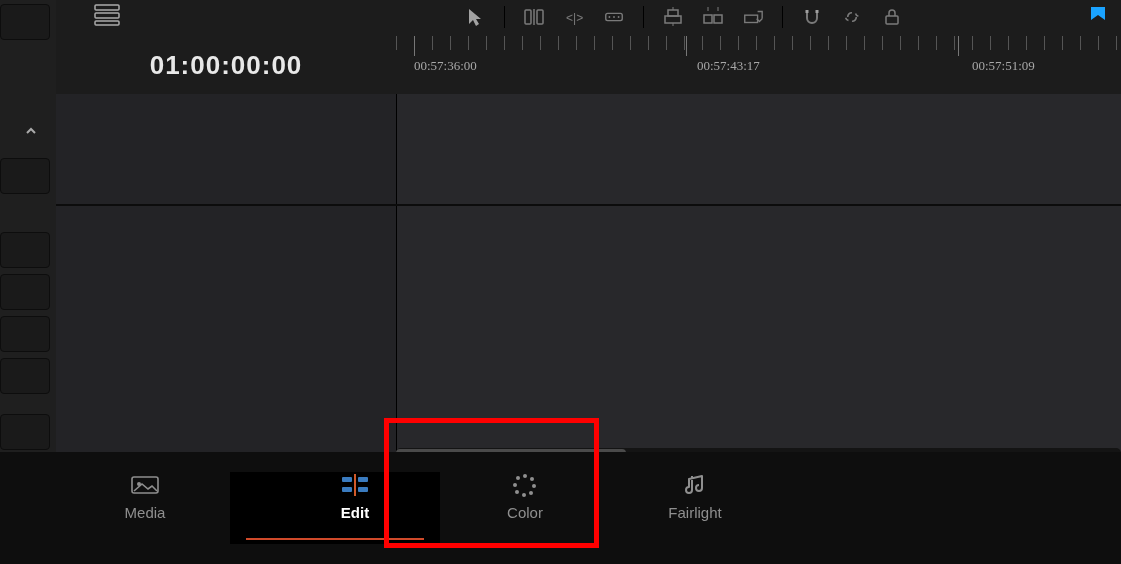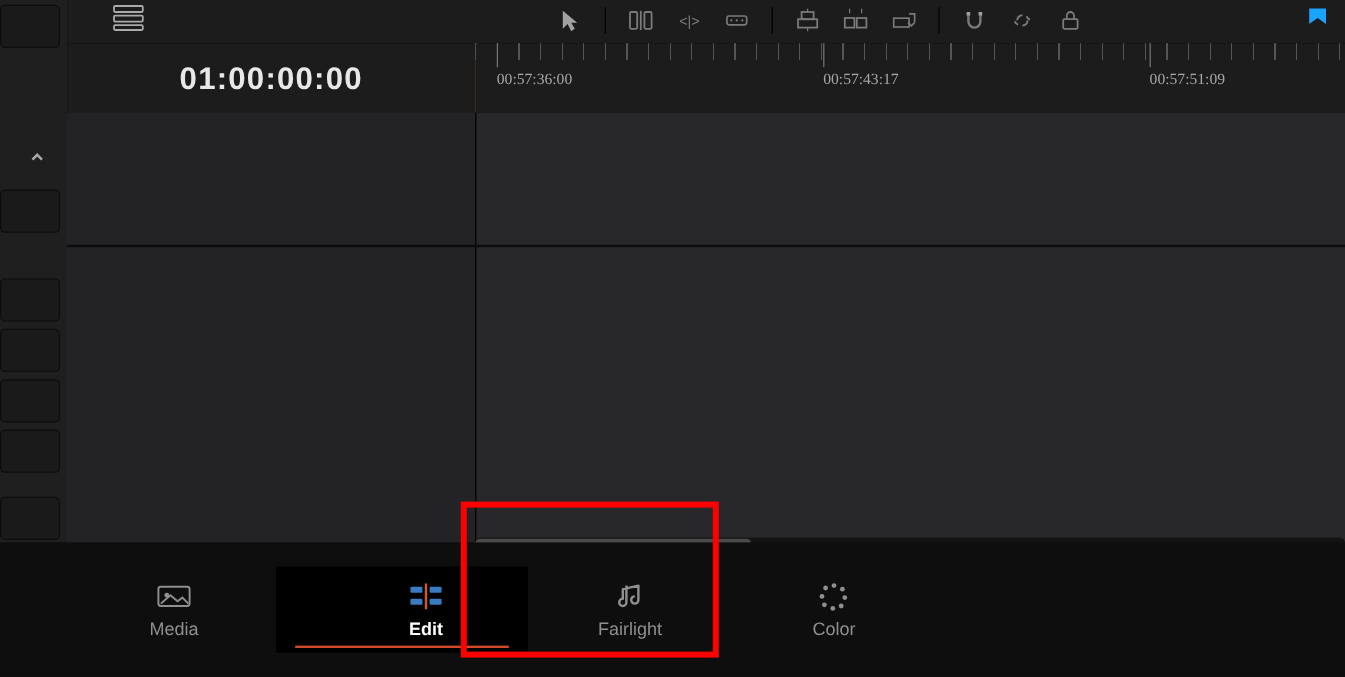--- a/index.html
+++ b/index.html
@@ -28,21 +28,21 @@
   
   .tracks{position:absolute;left:56px;top:94px;right:0;bottom:112px;background:#28282b;}
   .trackhead{position:absolute;left:0;width:340px;top:0;bottom:0;background:#232326;border-right:1px solid #000;}
   .trackrow{position:absolute;left:0;right:0;border-bottom:2px solid #0c0c0c;}
   .tracklane{position:absolute;left:340px;right:0;top:0;bottom:0;}
   .hscroll{position:absolute;left:340px;right:0;bottom:-6px;height:10px;background:#141414;border-radius:5px;}
   .hscroll .thumb{position:absolute;left:0;top:1px;height:8px;width:230px;background:#4a4a4a;border-radius:4px;}
   
   .pagebar{position:absolute;left:0;right:0;bottom:0;height:112px;background:#0e0e0e;display:flex;align-items:center;}
   .pagebar .pad{width:60px;}
-  .pagetab{flex:0 0 auto;width:170px;height:72px;display:flex;flex-direction:column;align-items:center;justify-content:center;gap:6px;cursor:pointer;color:#8f8f8f;position:relative;}
+  .pagetab{flex:0 0 auto;width:170px;height:72px;display:flex;flex-direction:column;align-items:center;gap:6px;cursor:pointer;color:#8f8f8f;position:relative;}
   .pagetab .lbl{font-size:15px;}
   .pagetab .ic{height:26px;display:flex;align-items:center;justify-content:center;}
   .pagetab.active{background:#000;color:#fff;padding-left:40px;}
   .pagetab.active::after{content:"";position:absolute;left:16px;right:16px;bottom:4px;height:2px;background:#d04a2a;}
   .highlight-box{position:absolute;border:5px solid #ff0000;pointer-events:none;}
 </style>
 </head>
 <body>
 
 <div class="app">
@@ -151,22 +151,22 @@
   <div class="tlheader">
     <div class="tcbox">
       <span class="tc">01:00:00:00</span>
     </div>
     <div class="ruler">
       <div class="ticks"></div>
       <div class="major" style="left:18px"></div>
       <div class="major" style="left:290px"></div>
       <div class="major" style="left:562px"></div>
       <span class="lbl" style="left:18px">00:57:36:00</span>
-      <span class="lbl" style="left:290px">00:57:43:17</span>
-      <span class="lbl" style="left:562px">00:57:51:09</span>
+      <span class="lbl" style="left:301px">00:57:43:17</span>
+      <span class="lbl" style="left:576px">00:57:51:09</span>
     </div>
   </div>
 
   <div class="tracks">
     <div class="trackhead"></div>
     <div class="tracklane"></div>
     <div class="trackrow" style="top:0;height:110px"></div>
     <div class="trackrow" style="top:110px;bottom:0;border-bottom:none"></div>
     <div class="hscroll">
       <div class="thumb"></div>
@@ -194,42 +194,42 @@
           <rect x="2" y="3" width="10" height="5" rx="1" fill="#3a7bbf"></rect>
           <rect x="2" y="13" width="10" height="5" rx="1" fill="#3a7bbf"></rect>
           <rect x="18" y="3" width="10" height="5" rx="1" fill="#3a7bbf"></rect>
           <rect x="18" y="13" width="10" height="5" rx="1" fill="#3a7bbf"></rect>
           <line x1="15" y1="0" x2="15" y2="22" stroke="#d05a2a" stroke-width="2"></line>
         </svg>
       </div>
       <span class="lbl" style="font-weight:600">Edit</span>
     </div>
 
-
-    <div class="pagetab">
-      <div class="ic">
-        <svg width="22" height="26" viewBox="0 0 22 26">
-            <path d="M8 4 L8 18 A3 3 0 1 1 5 15 L5 7 L18 4 L18 16 A3 3 0 1 1 15 13" fill="none" stroke="#8f8f8f" stroke-width="2" stroke-linejoin="round"></path>
-          </svg>
-      </div>
-      <span class="lbl">Fairlight</span>
-    </div>
 
     <div class="pagetab">
       <div class="ic">
         <svg width="26" height="26" viewBox="0 0 26 26">
           <circle cx="13" cy="4" r="2" fill="#8f8f8f"></circle>
           <circle cx="20" cy="7" r="2" fill="#8f8f8f"></circle>
           <circle cx="22" cy="14" r="2" fill="#8f8f8f"></circle>
           <circle cx="19" cy="21" r="2" fill="#8f8f8f"></circle>
           <circle cx="12" cy="23" r="2" fill="#8f8f8f"></circle>
           <circle cx="5" cy="20" r="2" fill="#8f8f8f"></circle>
           <circle cx="3" cy="13" r="2" fill="#8f8f8f"></circle>
           <circle cx="6" cy="6" r="2" fill="#8f8f8f"></circle>
         </svg>
       </div>
       <span class="lbl">Color</span>
     </div>
+
+    <div class="pagetab">
+      <div class="ic">
+        <svg width="22" height="26" viewBox="0 0 22 26">
+            <path d="M8 4 L8 18 A3 3 0 1 1 5 15 L5 7 L18 4 L18 16 A3 3 0 1 1 15 13" fill="none" stroke="#8f8f8f" stroke-width="2" stroke-linejoin="round"></path>
+          </svg>
+      </div>
+      <span class="lbl">Fairlight</span>
+    </div>
   </div>
 
   <div class="highlight-box" style="left:384px;top:418px;width:205px;height:120px"></div>
 
 </div>
 
 </body></html>

